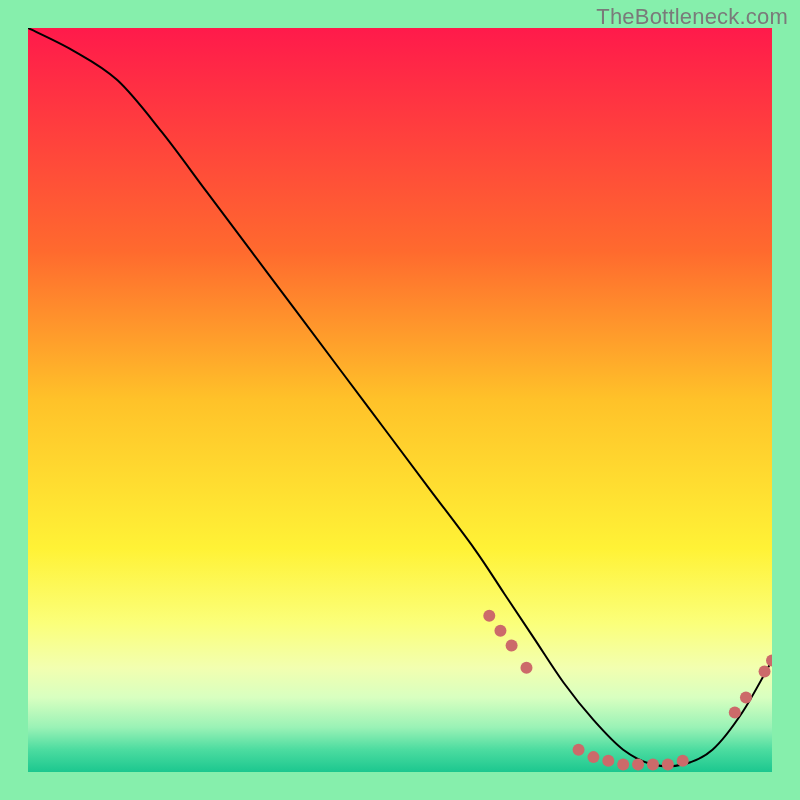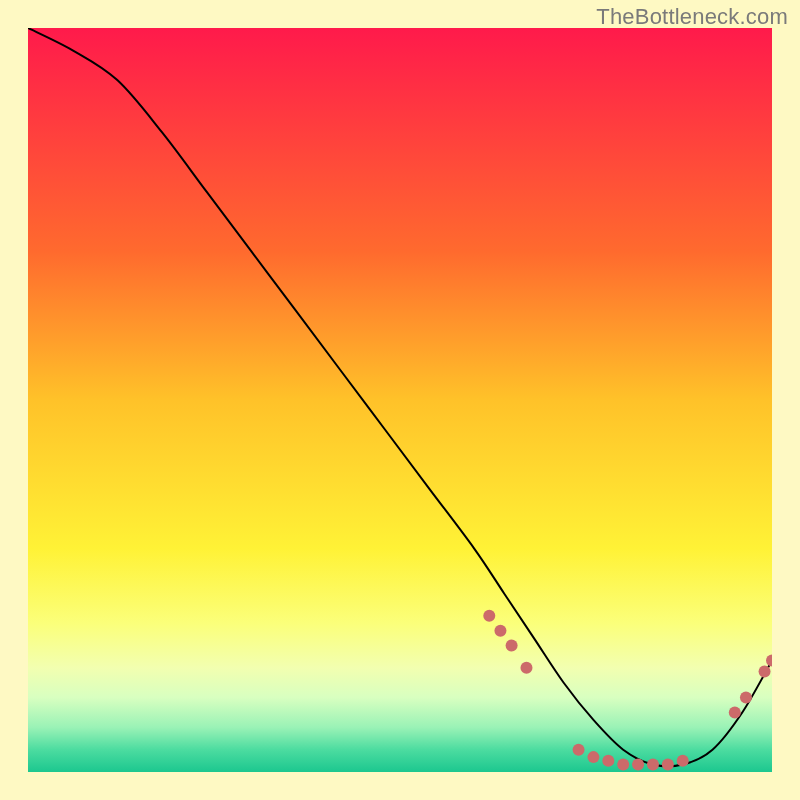--- a/index.html
+++ b/index.html
@@ -1,21 +1,21 @@
 <!DOCTYPE html>
 <html><head>
 <meta charset="utf-8">
 <style>
   * { margin: 0; padding: 0; box-sizing: border-box; }
   html, body { width: 800px; height: 800px; background: #000; overflow: hidden; }
   .container {
     position: relative;
     width: 800px;
     height: 800px;
-    background: #fef9c3;
+    background: #86efac;
   }
   .watermark {
     position: absolute;
     top: 4px;
     right: 12px;
     font-family: Arial, Helvetica, sans-serif;
     font-size: 22px;
     color: #7a7a7a;
     letter-spacing: 0.2px;
     z-index: 10;

